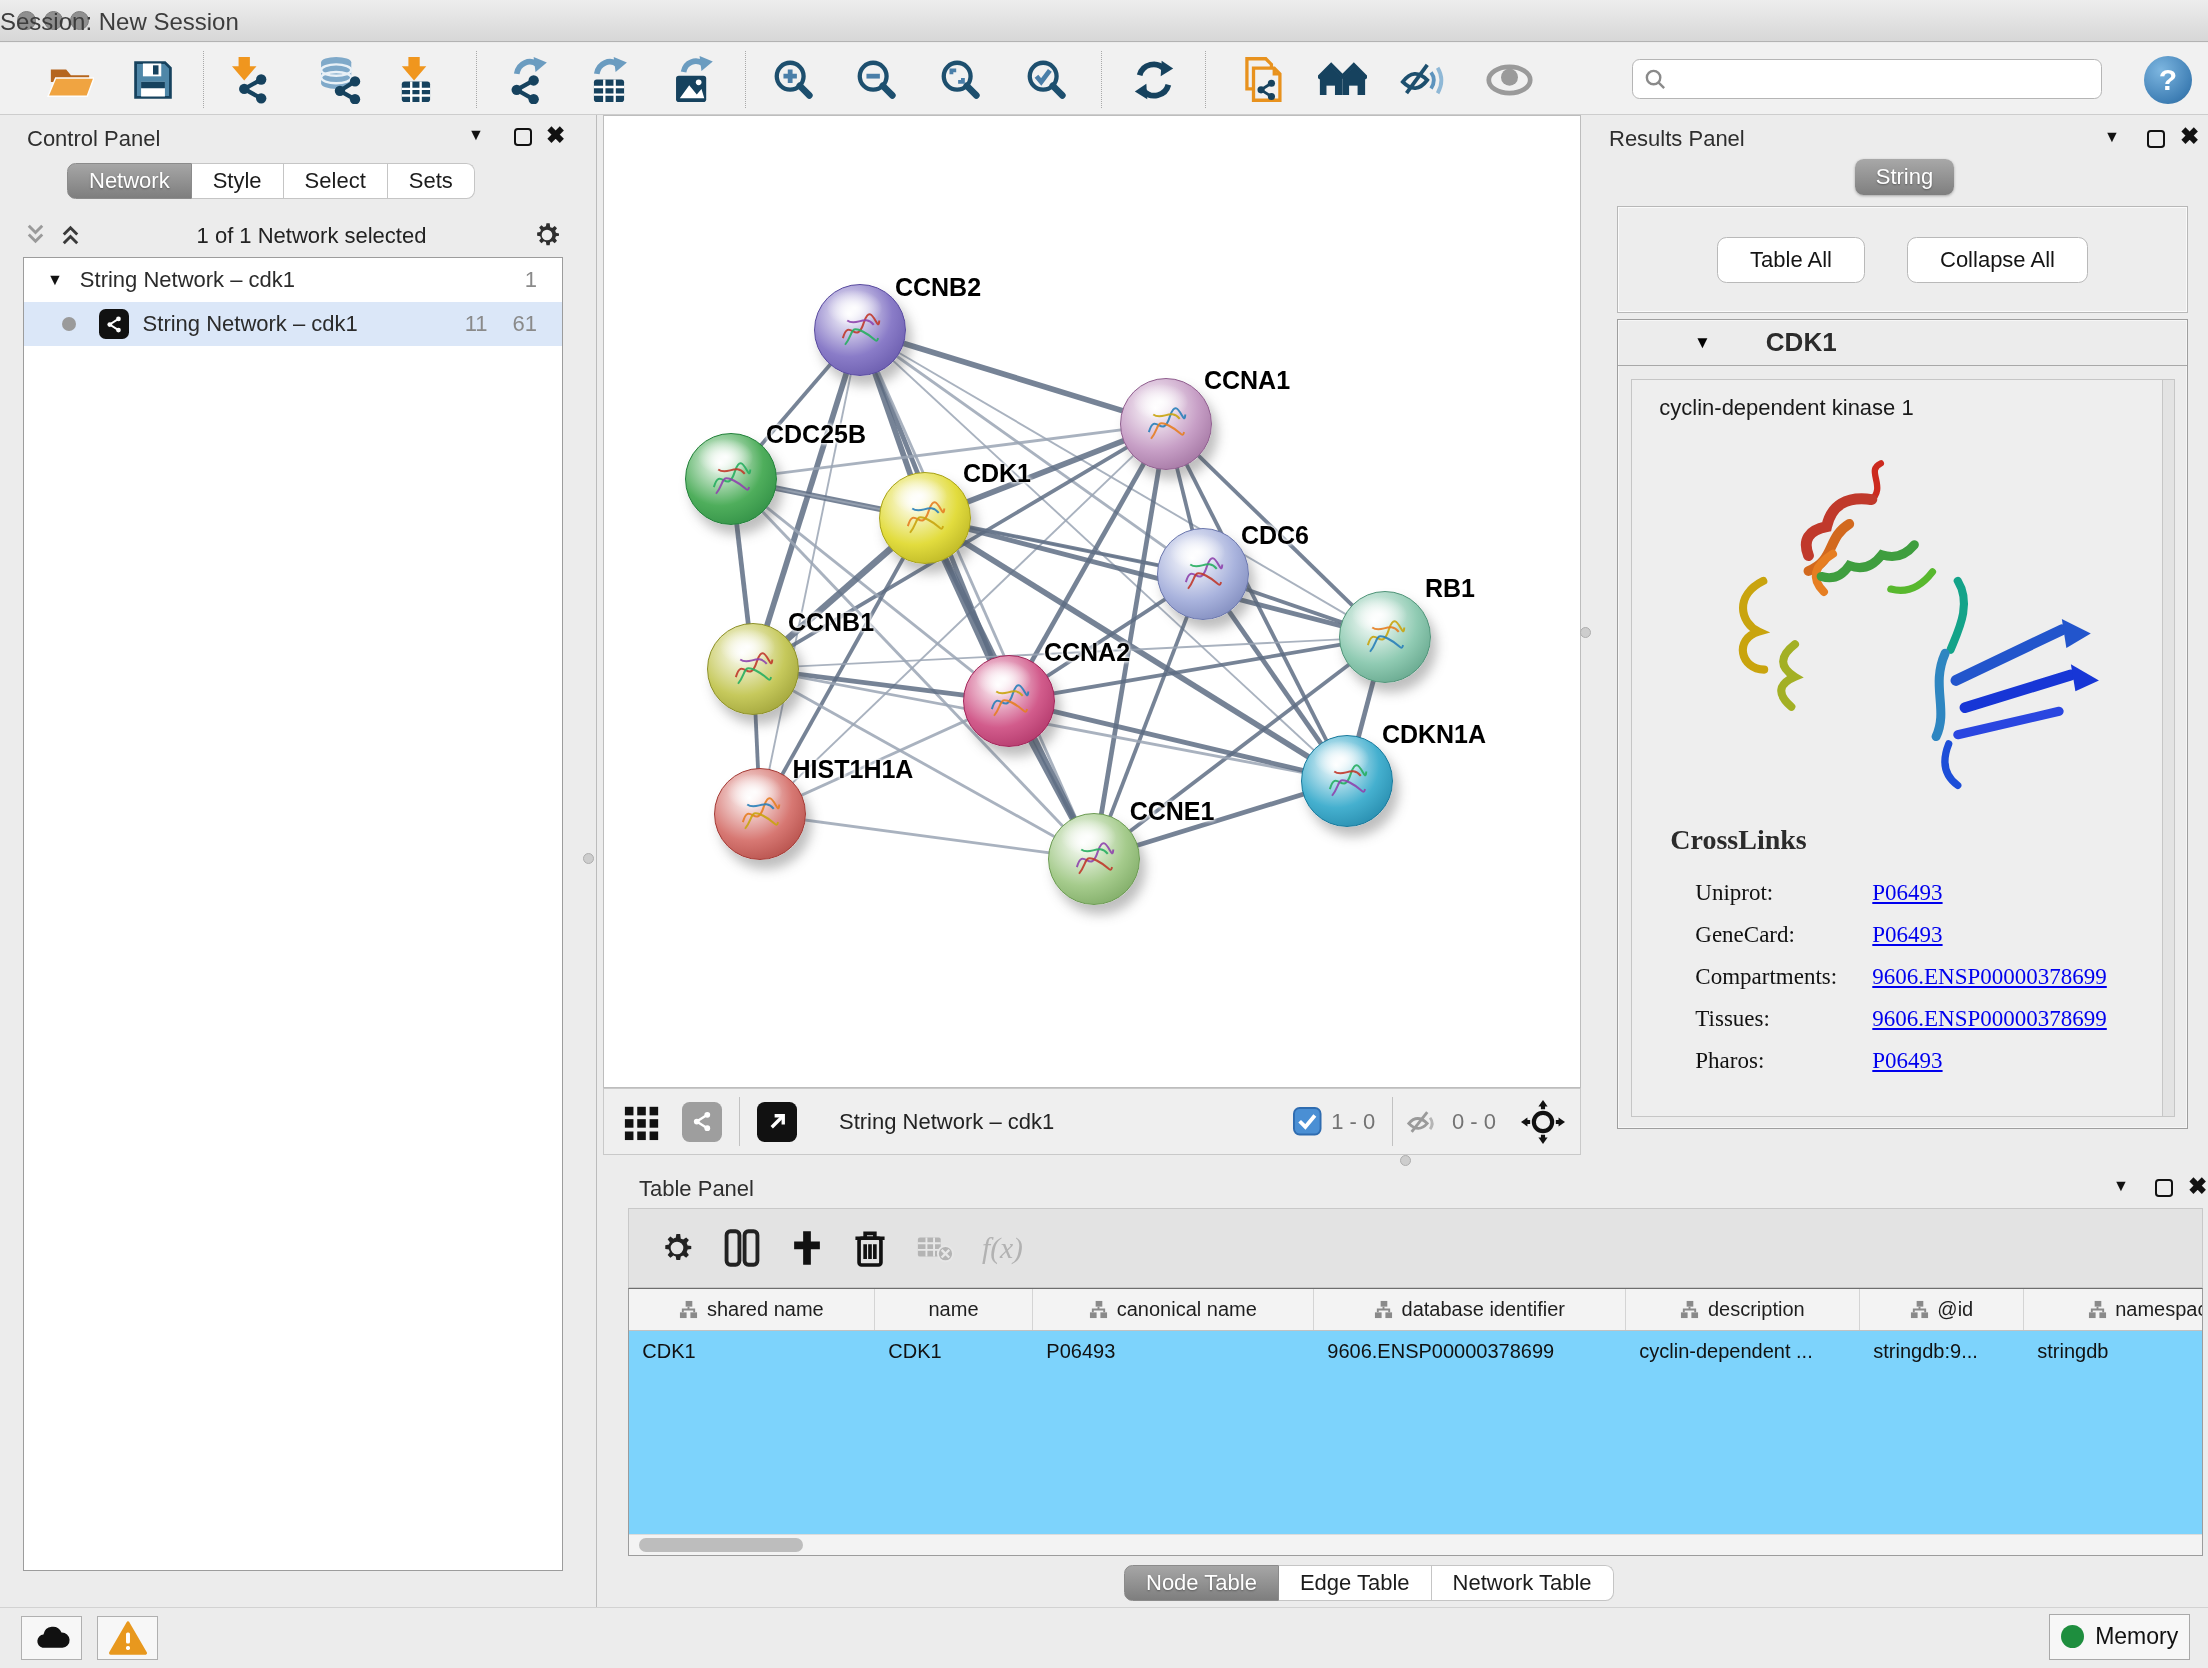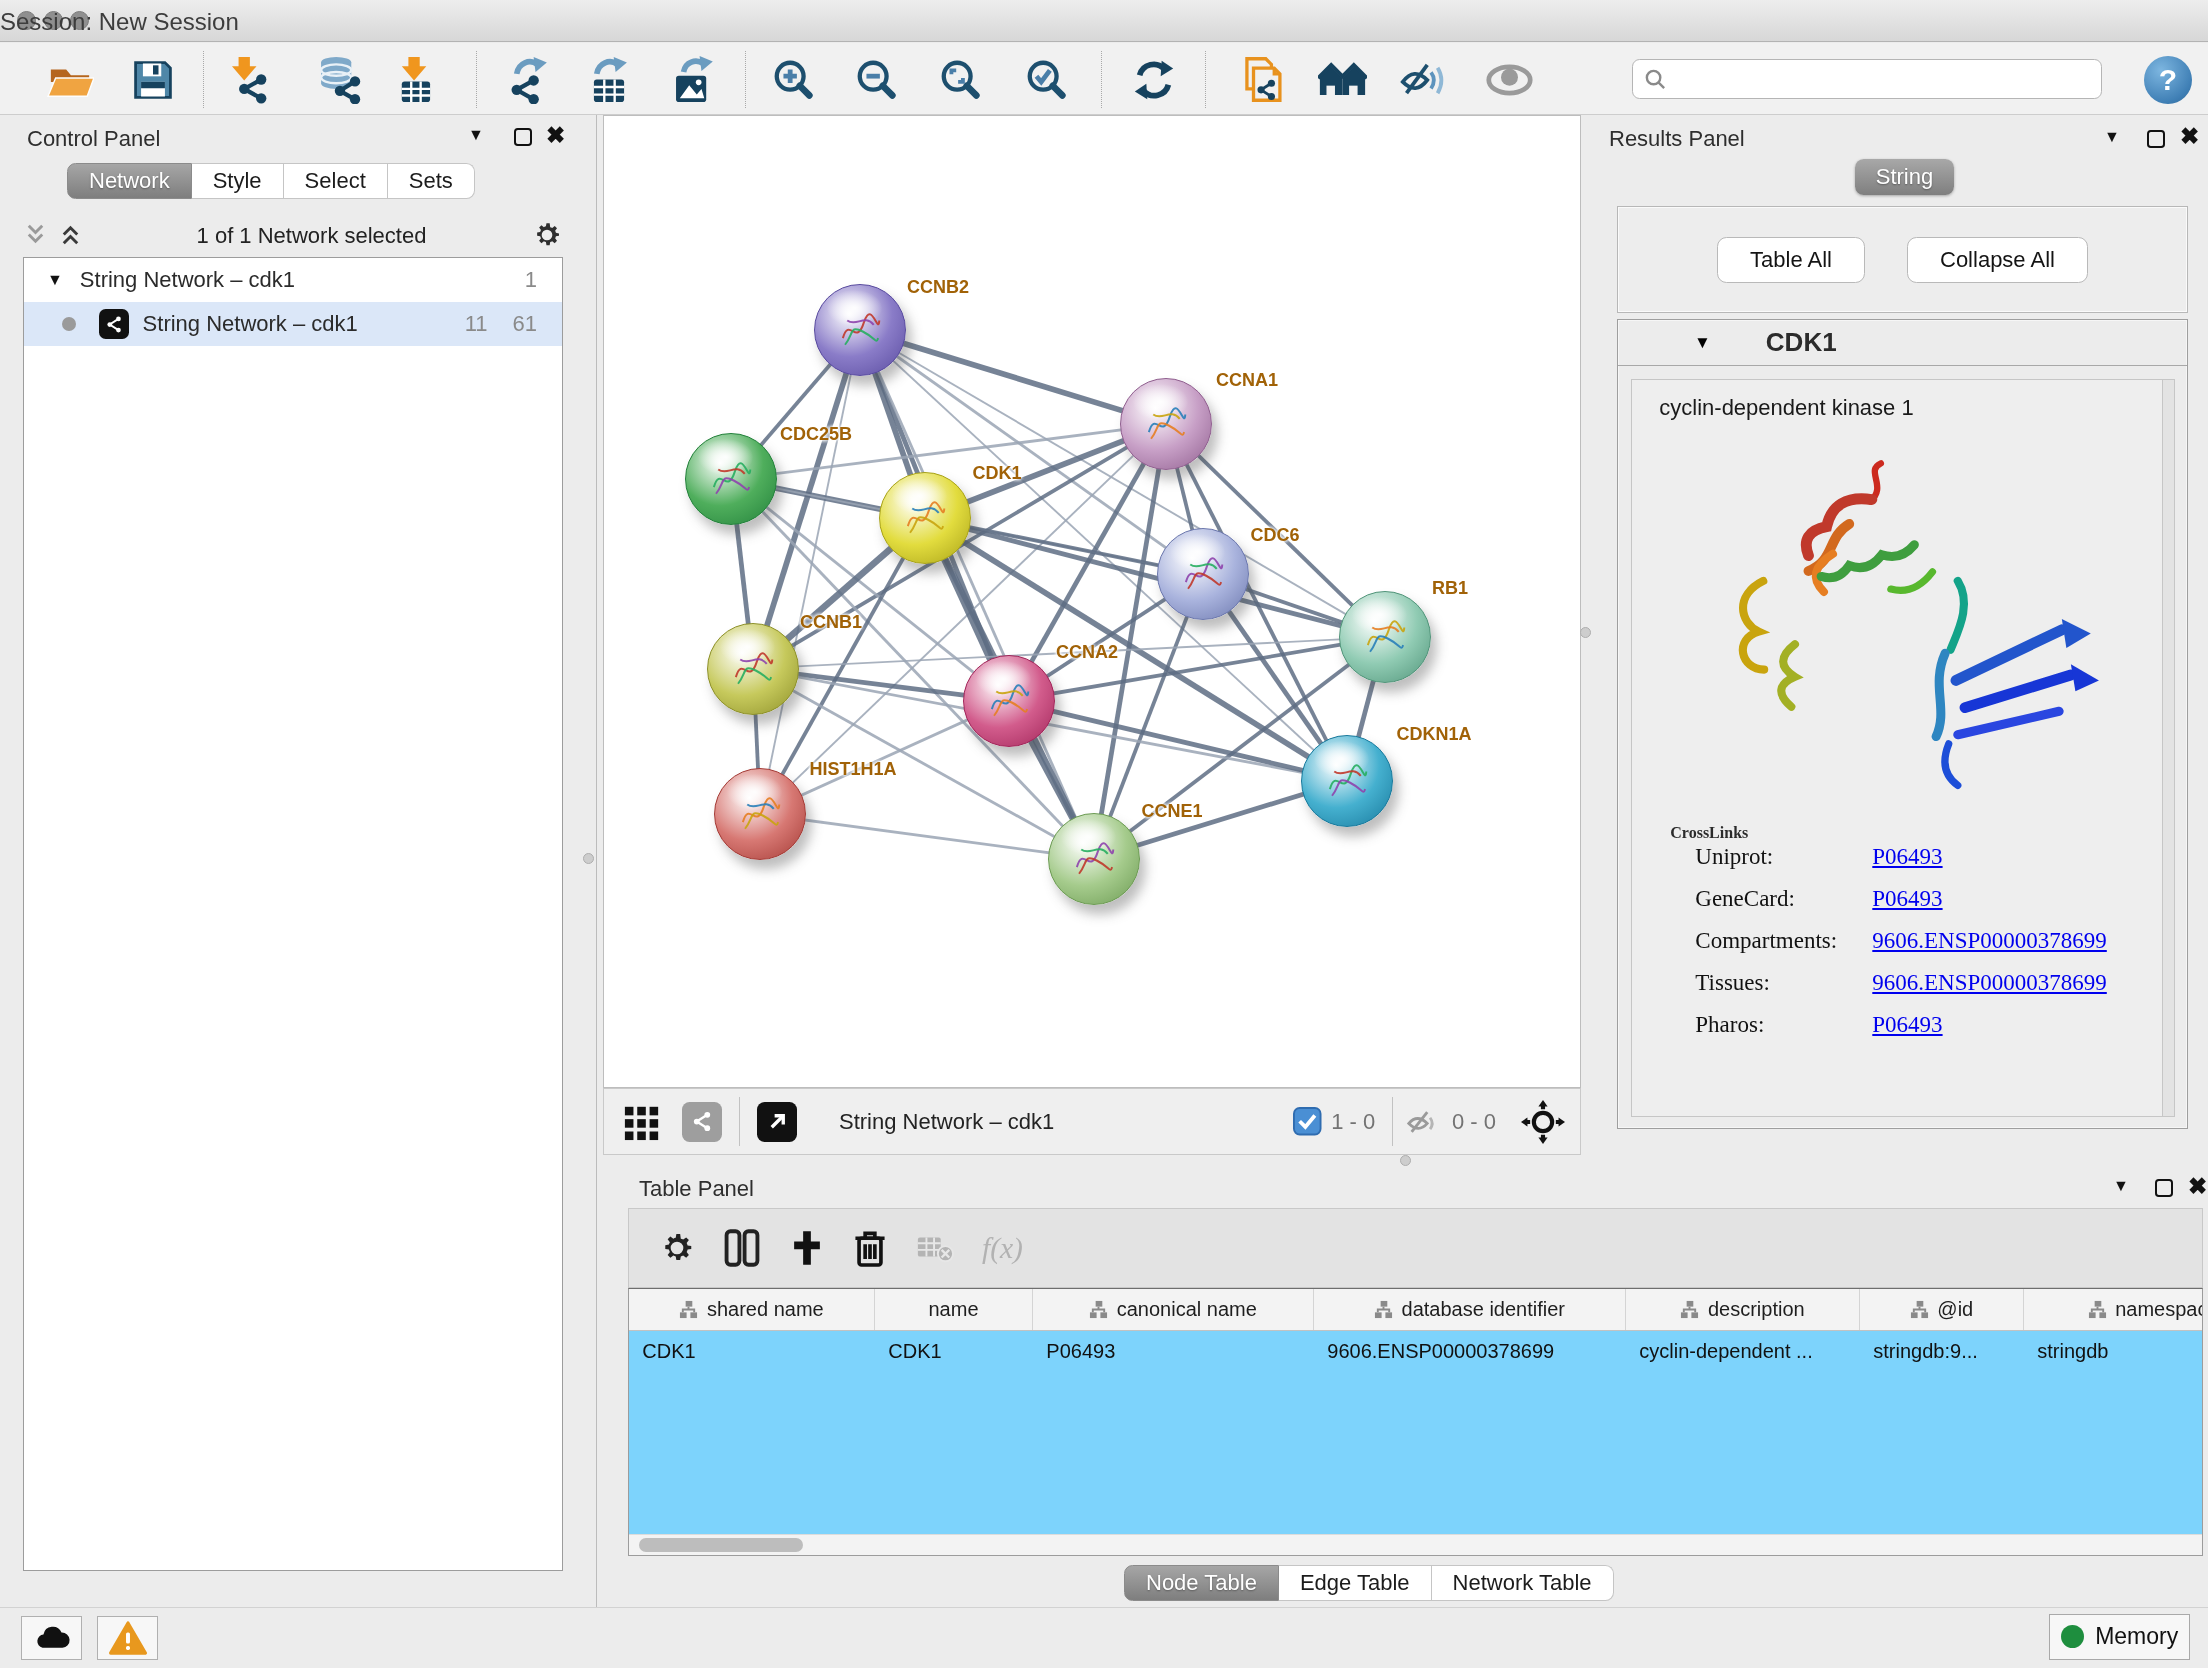--- a/index.html
+++ b/index.html
@@ -56,21 +56,21 @@
 .counts2{margin-left:auto;margin-right:25px;color:#8a8a8a;display:flex;gap:25px;}
 
 
 #network-view{position:absolute;left:603px;top:115px;width:978px;height:973px;background:#fff;border:1px solid #bdbdbd;overflow:hidden;}
 #edges-svg{position:absolute;left:0;top:0;}
 .gnode{position:absolute;width:92px;height:92px;border-radius:50%;transform:translate(-50%,-50%);cursor:pointer;
  box-shadow:5.7px 9.5px 11.4px rgba(70,70,70,.35);}
 .gnode .gloss{position:absolute;left:13%;top:5%;width:62%;height:40%;border-radius:50%;
  background:radial-gradient(ellipse at center,rgba(255,255,255,.95),rgba(255,255,255,0) 72%);pointer-events:none;}
 .gnode svg{position:absolute;left:14%;top:22%;pointer-events:none;}
-.gnode-label{position:absolute;transform:translate(-50%,-50%);font-size:18px;font-weight:bold;color:#a16207;white-space:nowrap;
+.gnode-label{position:absolute;transform:translate(-50%,-50%);font-size:25px;font-weight:bold;color:#000000;white-space:nowrap;
  text-shadow:0 0 3.8px #fff,0 0 3.8px #fff,0 0 3.8px #fff;pointer-events:none;}
 
 #network-statusbar{position:absolute;left:603px;top:1088px;width:978px;height:67px;background:#efefef;border:1px solid #c9c9c9;display:flex;align-items:center;}
 .nsb-btn{background:none;border:none;cursor:pointer;display:flex;align-items:center;justify-content:center;}
 .vsep{width:0;height:49px;border-left:1px solid #c2c2c2;margin:0 17px;}
 #nsb-title{font-size:22px;color:#232323;margin-left:42px;}
 .nsb-count{font-size:22px;color:#737373;margin-left:9.5px;}
 .split-dot{position:absolute;width:11.4px;height:11.4px;border-radius:50%;background:#cdcdcd;border:1px solid #aeaeae;cursor:pointer;}
 
 
@@ -84,21 +84,21 @@
 #rp-buttons{position:absolute;left:25px;top:91px;width:571px;height:107px;background:#ededed;border:1px solid #b7b7b7;box-shadow:inset 0 0 0 1px #fafafa;display:flex;align-items:center;justify-content:center;gap:42px;}
 .rp-btn{height:46px;padding:0 32px;background:#fff;border:1px solid #b9b9b9;border-radius:9.5px;font-size:22px;color:#141414;cursor:pointer;}
 #rp-entry{position:absolute;left:25px;top:204px;width:571px;height:810px;background:#ececec;border:1px solid #9e9e9e;box-shadow:inset 0 0 0 1px #f6f6f6;}
 #rp-entry-head{height:46px;display:flex;align-items:center;border-bottom:1px solid #a8a8a8;}
 #rp-entry-head .tri{font-size:17px;margin-left:76px;cursor:pointer;background:none;border:none;}
 #rp-gene{font-size:26px;font-weight:bold;margin-left:55px;}
 #rp-inner{position:absolute;left:13.3px;top:59px;width:544px;height:738px;background:#eeeeee;border:1px solid #c6c6c6;overflow:hidden;}
 #rp-desc{font-size:22px;color:#1a1a1a;padding:15px 0 0 27px;}
 #protein-img{display:block;margin:17px auto 5.7px auto;}
 #crosslinks{font-family:"Liberation Serif",serif;padding-left:38px;}
-#crosslinks h3{font-size:16px;margin-bottom:2px;}
+#crosslinks h3{font-size:28px;margin-bottom:24px;}
 .clrow{display:flex;margin:0 0 16px 25px;font-size:23px;}
 .cl-label{width:177px;color:#111;}
 .cl-link{color:#0000ee;text-decoration:underline;cursor:pointer;}
 #rp-scroll{position:absolute;right:0;top:0;width:12.4px;height:738px;background:#e3e3e3;border-left:1px solid #c6c6c6;}
 
 
 #table-panel{position:absolute;left:603px;top:1166px;width:1605px;height:441px;background:#ececec;}
 #tp-header .phead-title{position:absolute;left:36px;top:9.5px;}
 #tp-header .ph-menu{position:absolute;left:1510px;top:11.4px;}
 #tp-header .ph-float{position:absolute;left:1552px;top:13.3px;}

